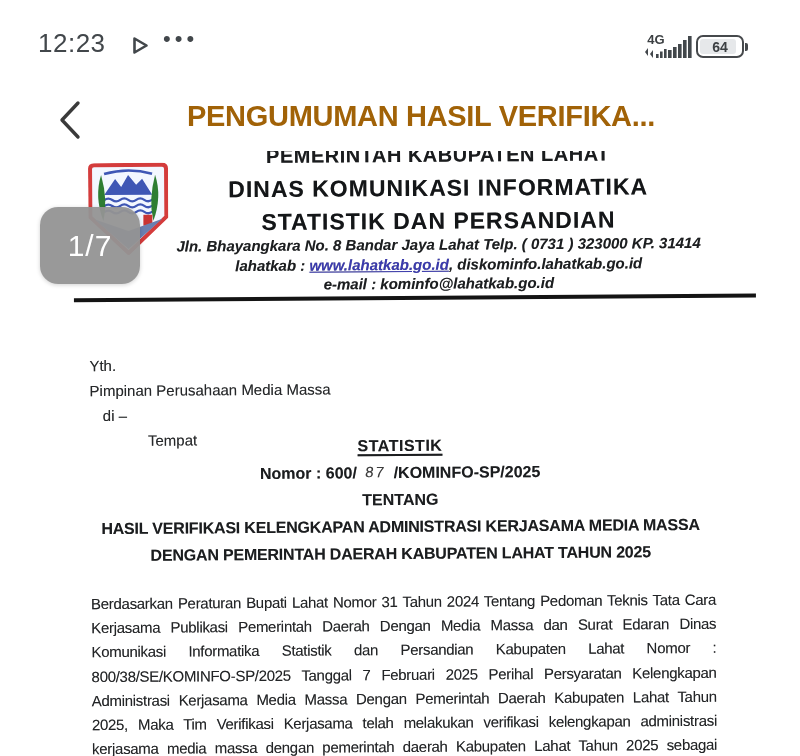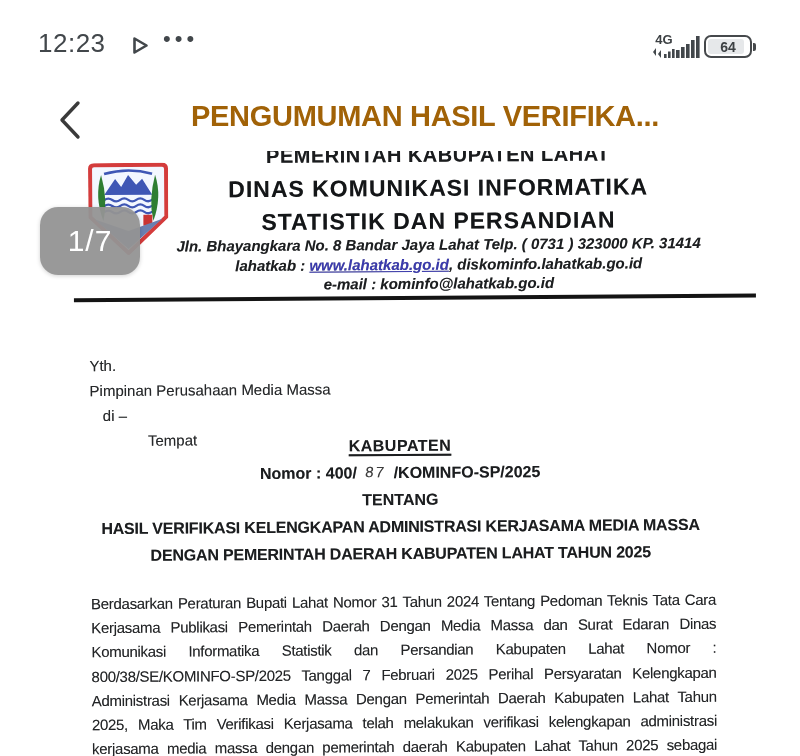--- a/index.html
+++ b/index.html
@@ -31,40 +31,40 @@
   .a-heading span { text-decoration:underline; text-decoration-thickness:2px; text-underline-offset:3px; letter-spacing:0.5px; }
   .a-hand { font-weight:400; font-size:15px; color:#3c3c3c; display:inline-block;
             transform:skewX(-7deg) translateY(-1px); letter-spacing:2px; margin:0 8px; }
   .a-title { letter-spacing:-0.2px; }
 
   .body-par { position:absolute; top:590px; left:90px; width:625px;
               font-size:15px; line-height:24.2px; letter-spacing:-0.3px; word-spacing:-1px; color:#232527; }
   .body-par .line { text-align:justify; text-align-last:justify; }
 
   
-  .app-header { position:absolute; top:0; left:0; right:0; height:151px; background:#ffffff; z-index:5; }
+  .app-header { position:absolute; top:0; left:0; right:8px; height:151px; background:#ffffff; z-index:5; }
 
   .status-time { position:absolute; left:38px; top:28px; font-size:26px; color:#42474b; letter-spacing:0.5px; }
   .status-play { position:absolute; left:132px; top:36px; }
   .status-dots { position:absolute; left:163px; top:26px; font-size:22px; letter-spacing:4px; color:#42474b; }
   .status-right { position:absolute; right:48px; top:24px; display:flex; align-items:flex-end; gap:1px; height:34px; }
   .net-wrap { display:flex; flex-direction:column; align-items:center; line-height:1; }
   .net-label { font-size:13px; font-weight:700; color:#3c4043; margin-bottom:1px; }
   .battery { position:relative; width:48px; height:23px; border:2.5px solid #46494c; border-radius:7px;
              display:flex; align-items:center; justify-content:center; }
   .battery .fill { position:absolute; left:2px; top:2px; bottom:2px; right:6px; background:#e6e8ea; border-radius:3px; }
   .battery .pct { position:relative; font-size:14px; font-weight:700; color:#3c4043; }
   .battery .nub { position:absolute; right:-6px; top:6px; width:3px; height:8px; background:#46494c; border-radius:0 2px 2px 0; }
 
   .back-btn { position:absolute; left:54px; top:98px; width:32px; height:46px; background:none; border:none; cursor:pointer; padding:0; }
   .app-title { position:absolute; left:110px; right:60px; top:100px; text-align:center;
                font-size:29px; font-weight:700; color:#a16207; letter-spacing:-0.3px; white-space:nowrap; }
 
   
-  .page-badge { position:absolute; left:40px; top:207px; width:100px; height:68px; z-index:8;
+  .page-badge { position:absolute; left:40px; top:207px; width:100px; height:77px; z-index:8;
                 background:rgba(148,148,148,0.95); border-radius:18px; box-shadow:0 1px 4px rgba(0,0,0,0.18);
                 display:flex; align-items:center; justify-content:center;
                 color:#ffffff; font-size:30px; letter-spacing:1px; }
 </style>
 </head>
 <body>
 
 <div class="screen">
 
   <div class="document">
@@ -100,23 +100,23 @@
     </svg>
 
     <div class="recipient">
       <div>Yth.</div>
       <div>Pimpinan Perusahaan Media Massa</div>
       <div class="r-di">di –</div>
       <div class="r-tempat">Tempat</div>
     </div>
 
     <div class="announce">
-      <div class="a-heading"><span>KABUPATEN</span></div>
+      <div class="a-heading"><span>STATISTIK</span></div>
       <div>
-        <span>Nomor : 400/</span><span class="a-hand">87</span><span>/KOMINFO-SP/2025</span>
+        <span>Nomor : 600/</span><span class="a-hand">87</span><span>/KOMINFO-SP/2025</span>
       </div>
       <div>TENTANG</div>
       <div class="a-title">HASIL VERIFIKASI KELENGKAPAN ADMINISTRASI KERJASAMA MEDIA MASSA</div>
       <div class="a-title">DENGAN PEMERINTAH DAERAH KABUPATEN LAHAT TAHUN 2025</div>
     </div>
 
     <div class="body-par">
       <div class="line">Berdasarkan Peraturan Bupati Lahat Nomor 31 Tahun 2024 Tentang Pedoman Teknis Tata Cara</div>
       <div class="line">Kerjasama Publikasi Pemerintah Daerah Dengan Media Massa dan Surat Edaran Dinas</div>
       <div class="line">Komunikasi Informatika Statistik dan Persandian Kabupaten Lahat Nomor :</div>

